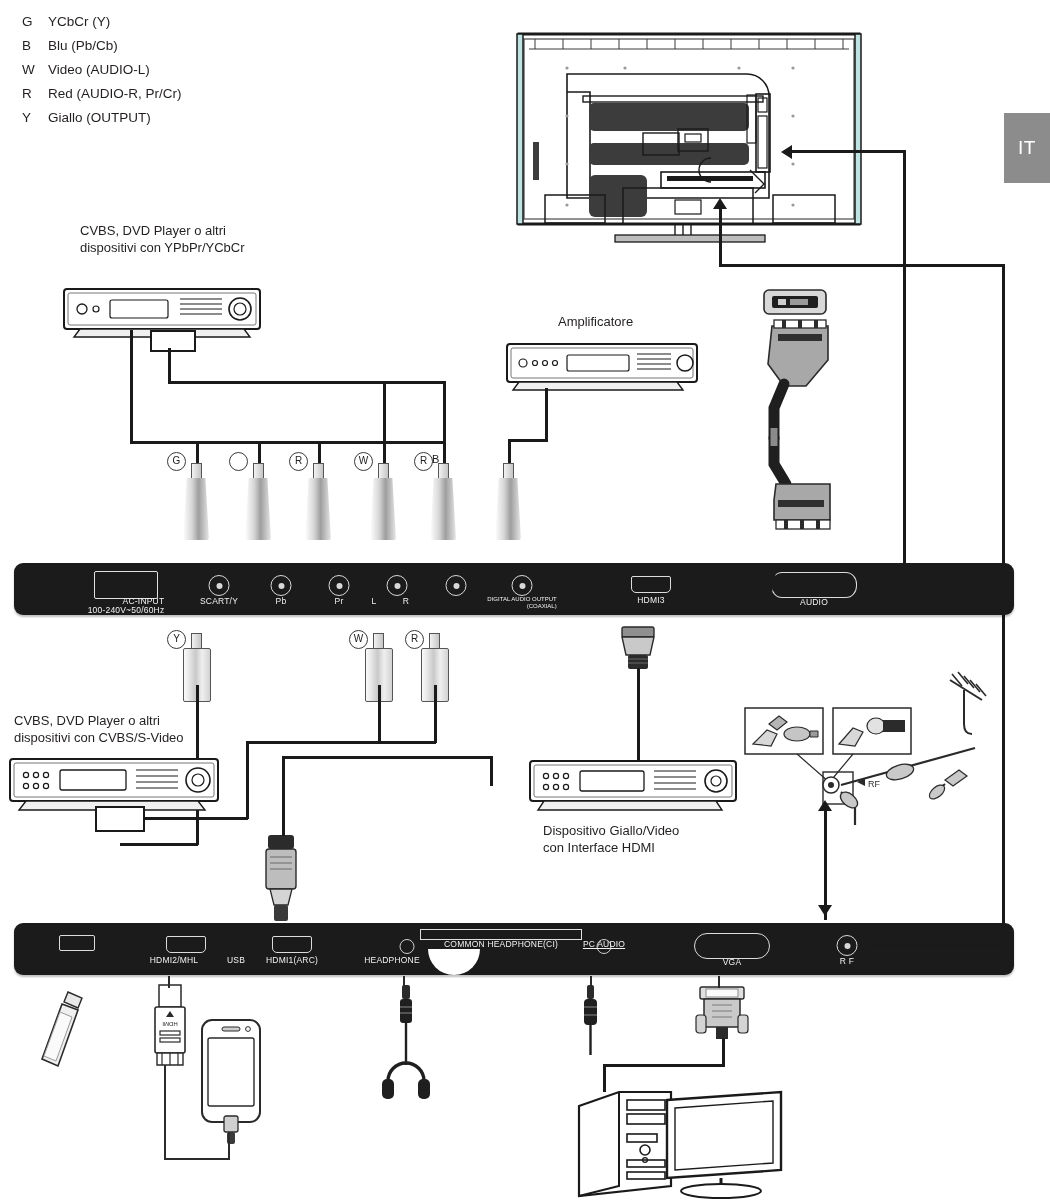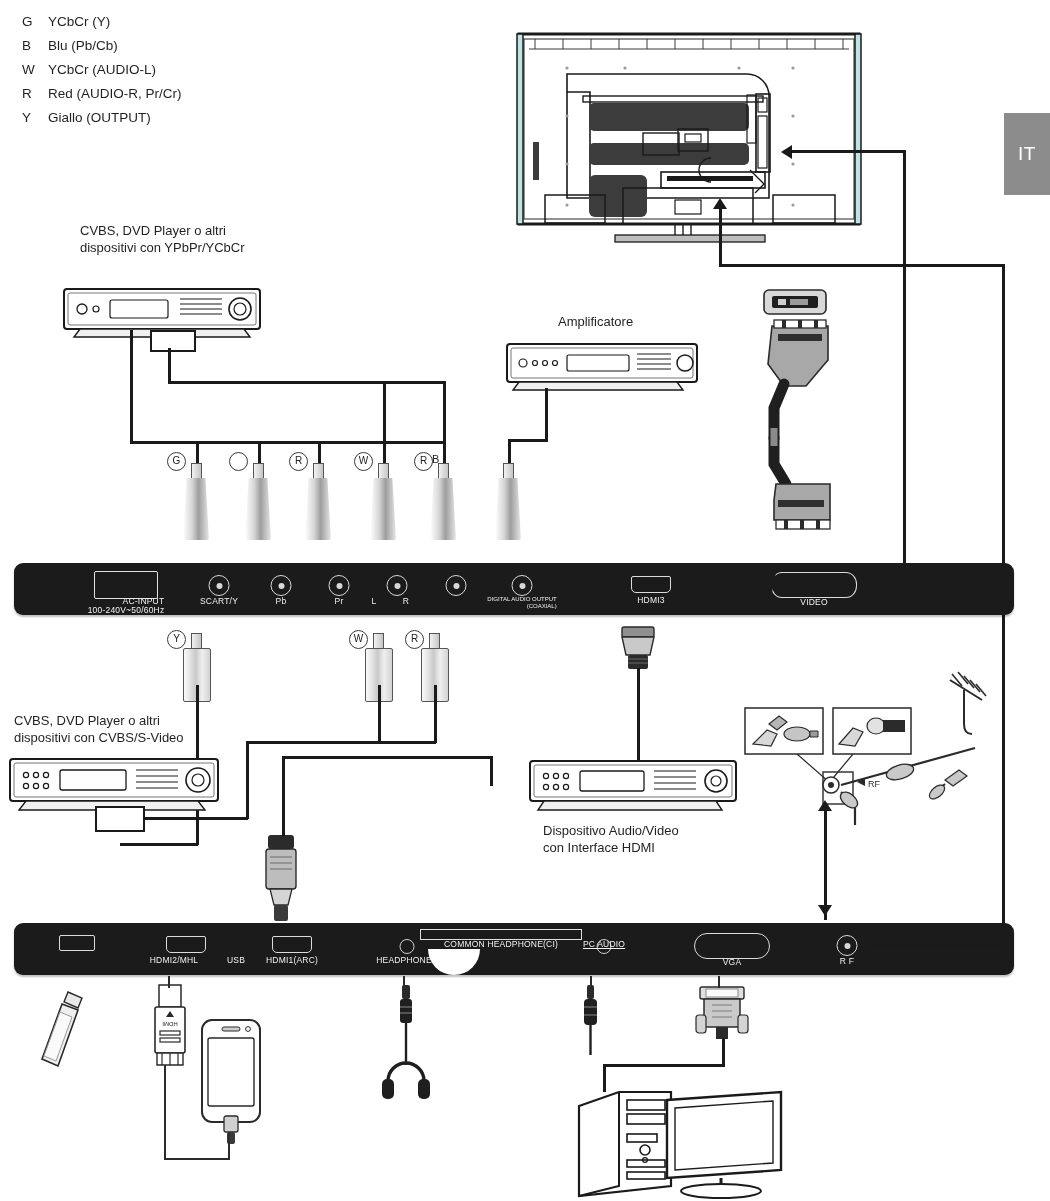--- a/index.html
+++ b/index.html
@@ -32,21 +32,21 @@
   
   .caption{
     font-size:13px;
     line-height:17px;
     color:#231f20;
     white-space:pre-line;
   }
 
   
   #it-tab{
-    right:0px;top:113px;width:46px;height:82px;
+    right:0px;top:113px;width:46px;height:70px;
     background:#8c8c8c;
     color:#ffffff;
     display:flex;align-items:center;justify-content:center;
     font-size:19px;
     letter-spacing:.5px;
   }
 
   
   .panel{
     background:#1b1b1b;
@@ -178,21 +178,21 @@
     <div class="legend-row">
       <span class="legend-key">G</span>
       <span class="legend-text">YCbCr (Y)</span>
     </div>
     <div class="legend-row">
       <span class="legend-key">B</span>
       <span class="legend-text">Blu (Pb/Cb)</span>
     </div>
     <div class="legend-row">
       <span class="legend-key">W</span>
-      <span class="legend-text">YCbCr (AUDIO-L)</span>
+      <span class="legend-text">Video (AUDIO-L)</span>
     </div>
     <div class="legend-row">
       <span class="legend-key">R</span>
       <span class="legend-text">Red (AUDIO-R, Pr/Cr)</span>
     </div>
     <div class="legend-row">
       <span class="legend-key">Y</span>
       <span class="legend-text">Giallo (OUTPUT)</span>
     </div>
   </div>
@@ -389,21 +389,21 @@
     <div class="rca" style="left:442px;top:12px;"></div>
     <div class="panel-label" style="left:392px;top:34px;">R</div>
     <div class="rca" style="left:508px;top:12px;"></div>
     <div class="panel-label small" style="left:508px;top:33px;">DIGITAL AUDIO OUTPUT
 (COAXIAL)</div>
 
     <div class="hdmi-port" style="left:637px;top:13px;"></div>
     <div class="panel-label" style="left:637px;top:33px;">HDMI3</div>
 
     <div class="scart-port" style="left:800px;top:9px;"></div>
-    <div class="panel-label" style="left:800px;top:35px;">VIDEO</div>
+    <div class="panel-label" style="left:800px;top:35px;">AUDIO</div>
   </div>
 
   <div class="abs plug tapered" style="left:183px;top:463px;">
     <div class="tip"></div>
       <div class="barrel" style="height:62px;"></div>
   </div>
   <div class="abs plug-badge" style="left:167px;top:452px;">G</div>
 
   <div class="abs plug tapered" style="left:245px;top:463px;">
     <div class="tip"></div>
@@ -521,21 +521,21 @@
         <line x1="126" y1="14" x2="168" y2="14"></line>
         <line x1="126" y1="20" x2="168" y2="20"></line>
         <line x1="126" y1="26" x2="168" y2="26"></line>
         <line x1="126" y1="32" x2="168" y2="32"></line>
       </g>
       <circle cx="188" cy="24" r="11" fill="none" stroke="#1a1a1a" stroke-width="1.6"></circle>
       <circle cx="188" cy="24" r="5" fill="none" stroke="#1a1a1a" stroke-width="1.2"></circle>
       <path d="M16 44 h172 l6 9 h-184 z" fill="#f0f0f0" stroke="#1a1a1a" stroke-width="1.4"></path>
     </svg>
   </div>
-  <div class="abs caption" style="left:543px;top:822px;">Dispositivo Audio/Video
+  <div class="abs caption" style="left:543px;top:822px;">Dispositivo Giallo/Video
 con Interface HDMI</div>
 
   <div class="abs device" style="left:258px;top:833px;">
     <svg width="50" height="90" viewBox="0 0 50 90">
       <rect x="10" y="2" width="26" height="14" rx="3" fill="#2b2b2b"></rect>
       <rect x="8" y="16" width="30" height="40" rx="3" fill="#bdbdbd" stroke="#2a2a2a" stroke-width="1.4"></rect>
       <g stroke="#6a6a6a" stroke-width="1">
           <line x1="12" y1="24" x2="34" y2="24"></line>
           <line x1="12" y1="30" x2="34" y2="30"></line>
           <line x1="12" y1="36" x2="34" y2="36"></line>
@@ -604,21 +604,21 @@
   <div class="abs arrow-down" style="left:818px;top:905px;"></div>
 
   <div class="abs panel" id="side-panel" style="left:14px;top:923px;width:1000px;height:52px;">
     <div class="usb-port" style="left:63px;top:12px;"></div>
     <div class="hdmi-port" style="left:172px;top:13px;"></div>
     <div class="panel-label" style="left:160px;top:33px;">HDMI2/MHL</div>
     <div class="panel-label" style="left:222px;top:33px;">USB</div>
     <div class="hdmi-port" style="left:278px;top:13px;"></div>
     <div class="panel-label" style="left:278px;top:33px;">HDMI1(ARC)</div>
     <div class="jack-port" style="left:393px;top:16px;"></div>
-    <div class="panel-label" style="left:390px;top:33px;">HEADPHONE</div>
+    <div class="panel-label" style="left:378px;top:33px;">HEADPHONE</div>
     <div class="ci-slot" style="left:487px;top:6px;"></div>
     <div class="panel-label" style="left:487px;top:17px;">COMMON HEADPHONE(CI)</div>
     <div class="ci-notch" style="left:440px;top:26px;"></div>
     <div class="jack-port" style="left:590px;top:16px;"></div>
     <div class="panel-label" style="left:590px;top:17px;text-decoration:underline;">PC AUDIO</div>
     <div class="vga-port" style="left:718px;top:10px;"></div>
     <div class="panel-label" style="left:718px;top:35px;">VGA</div>
     <div class="rca" style="left:833px;top:12px;"></div>
     <div class="panel-label" style="left:833px;top:34px;">R F</div>
   </div>

